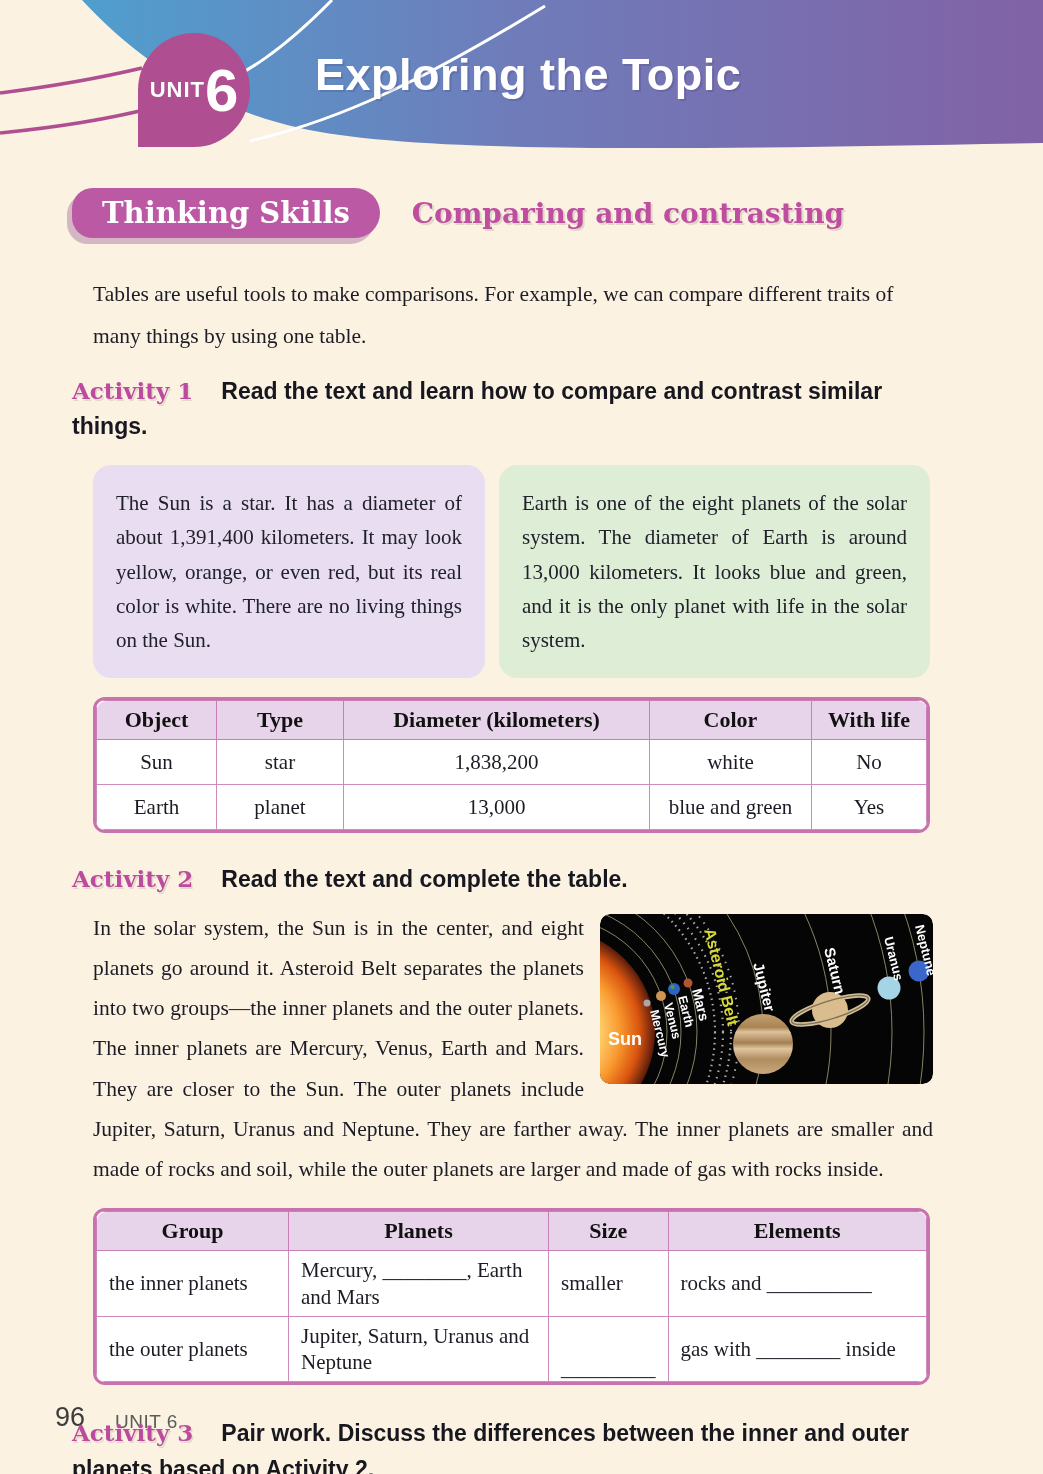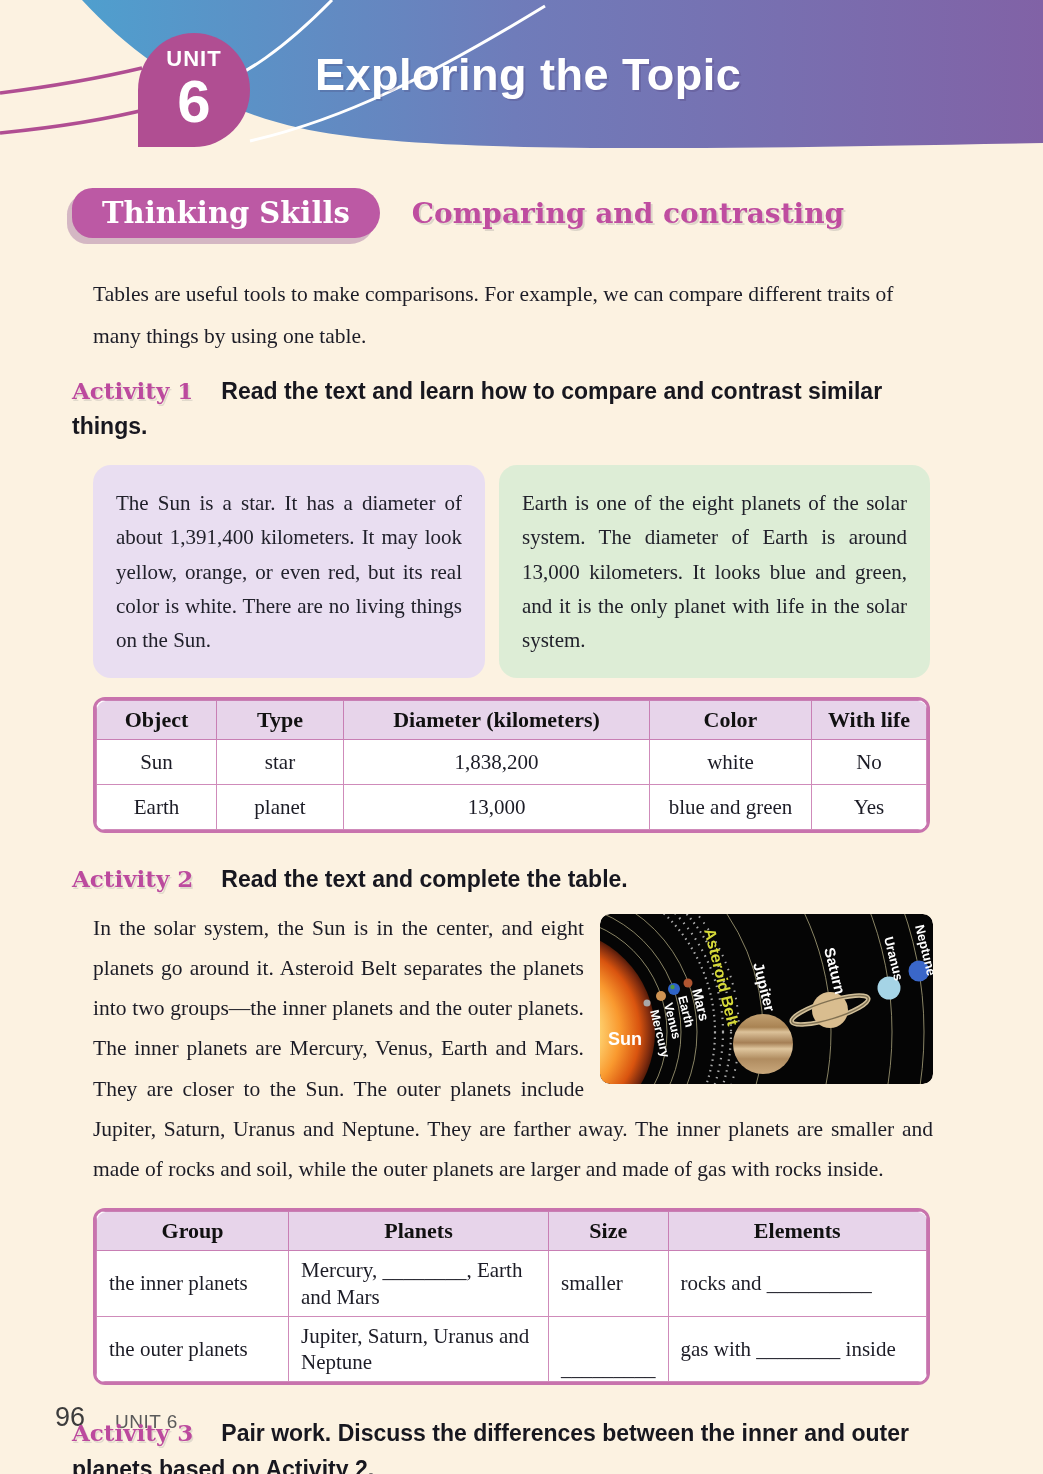--- a/index.html
+++ b/index.html
@@ -7,21 +7,21 @@
   .page {
     position:relative; width:1043px; height:1474px; margin:0 auto;
     background:#fcf2e1; overflow:hidden;
     font-family:"Liberation Serif", serif; color:#1c1c26;
   }
   
   .banner-svg { position:absolute; top:0; left:0; z-index:1; }
   .unit-badge {
     position:absolute; left:138px; top:33px; width:112px; height:114px; z-index:3;
     background:#b04e92; border-radius:50% 50% 50% 0;
-    display:flex; flex-direction:column; align-items:center; justify-content:center;
+    display:flex; flex-direction:row; align-items:center; justify-content:center;
     color:#fff; font-family:"Liberation Sans", sans-serif; text-align:center;
   }
   .unit-badge .u-label { font-size:22px; font-weight:bold; letter-spacing:1px; line-height:1; }
   .unit-badge .u-num  { font-size:60px; font-weight:bold; line-height:1.0; margin-top:2px; }
   .page-title {
     position:absolute; left:315px; top:49px; z-index:3;
     font-family:"Liberation Sans", sans-serif; font-weight:bold;
     font-size:45px; color:#ffffff; letter-spacing:0.5px;
     text-shadow:2px 2px 0 rgba(60,40,90,.18);
     text-align:center;

